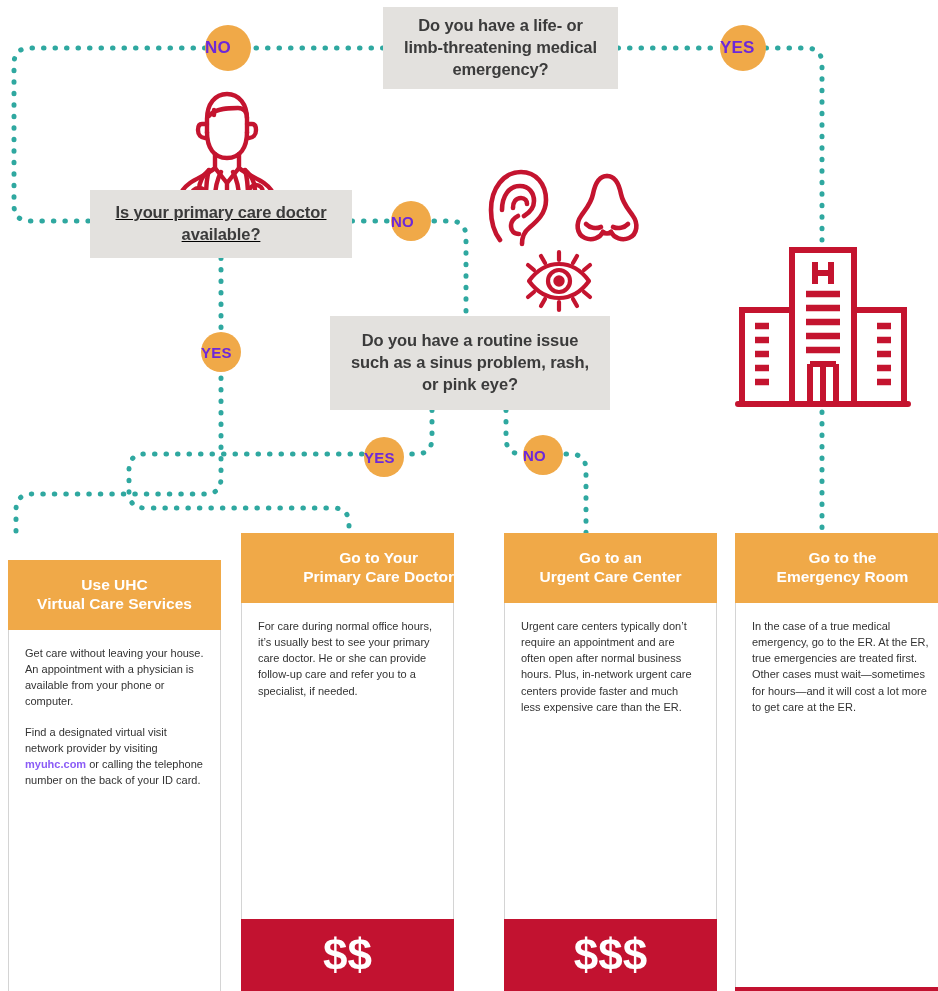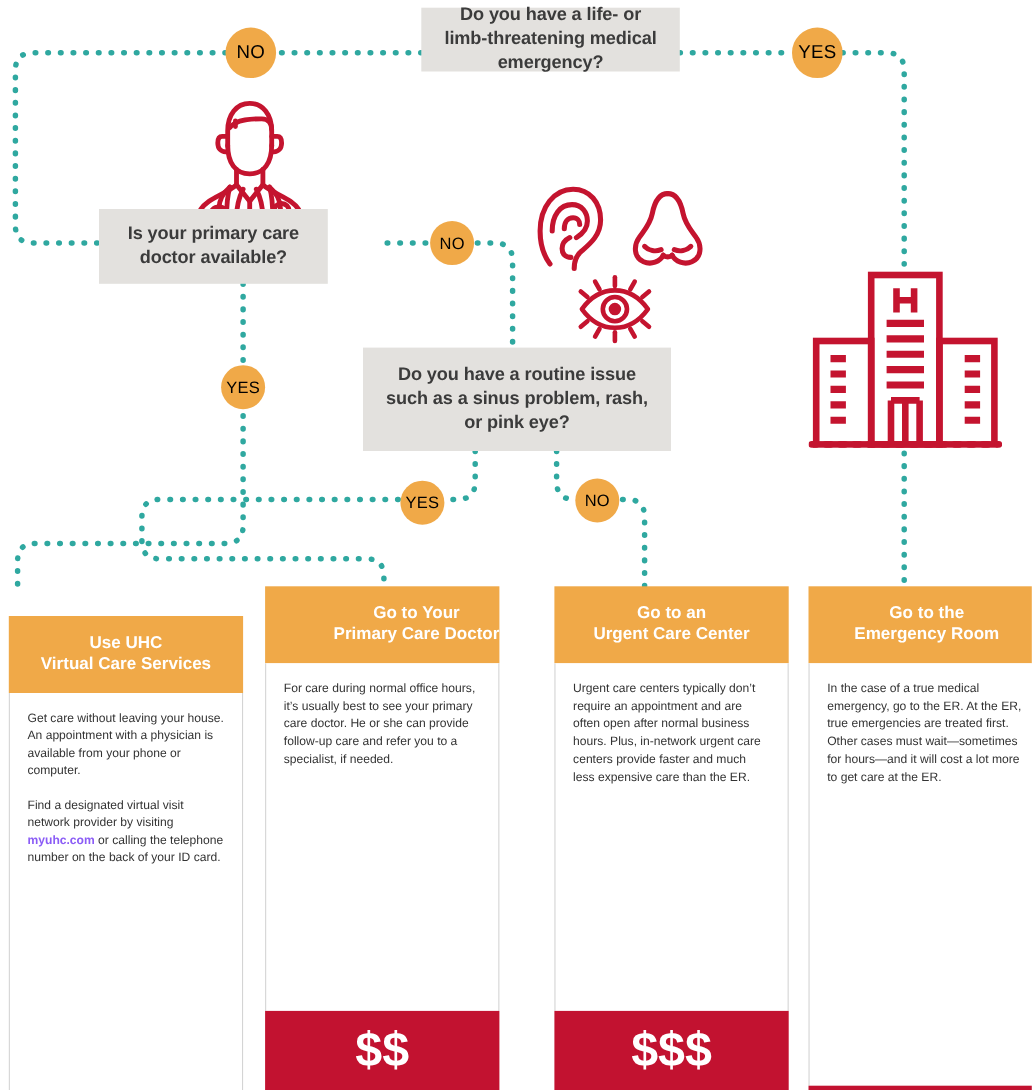--- a/index.html
+++ b/index.html
@@ -16,22 +16,22 @@
 
   
   .qbox{position:absolute;z-index:5;background:#e3e1de;
         display:flex;align-items:center;justify-content:center;
         text-align:center;box-sizing:border-box;padding:10px 14px;}
   .qbox span{font-weight:bold;font-size:16.5px;line-height:1.32;color:#3b3b3b;
              letter-spacing:-0.1px;}
 
   
   .badge{position:absolute;z-index:6;border-radius:50%;
-         display:flex;align-items:center;justify-content:center;
-         color:#000000;font-weight:normal;letter-spacing:0.2px;}
+         display:flex;align-items:center;justify-content:flex-start;
+         color:#6d28d9;font-weight:bold;letter-spacing:0.2px;}
   .badge.lg{width:46px;height:46px;font-size:17px;}
   .badge.sm{width:40px;height:40px;font-size:15px;}
 
   
   .card{position:absolute;z-index:5;box-sizing:border-box;
         display:flex;flex-direction:column;}
   .card .chead{box-sizing:border-box;width:100%;height:70px;
         display:flex;align-items:center;justify-content:center;
         text-align:center;color:#ffffff;font-weight:bold;
         font-size:15.5px;line-height:1.22;}
@@ -169,25 +169,25 @@
         <path d="M142 142 H 156"></path>
       </g>
       <g stroke-width="6">
         <path d="M80 22 V 44"></path>
         <path d="M96 22 V 44"></path>
         <path d="M80 33 H 96"></path>
       </g>
     </g>
   </svg>
 
-  <div class="qbox" style="left:383px;top:7px;width:235px;height:58px;">
+  <div class="qbox" style="left:383px;top:7px;width:235px;height:82px;">
     <span>Do you have a life- or limb-threatening medical emergency?</span>
   </div>
 
-  <div class="qbox" style="left:90px;top:190px;width:208px;height:68px;">
+  <div class="qbox" style="left:90px;top:190px;width:262px;height:68px;text-decoration:underline;">
     <span>Is your primary care doctor available?</span>
   </div>
 
   <div class="qbox" style="left:330px;top:316px;width:280px;height:94px;">
     <span>Do you have a routine issue such as a sinus problem, rash, or pink eye?</span>
   </div>
 
   <div class="badge lg" style="left:205px;top:25px;background:#f0a948;">
     <span>NO</span>
   </div>

